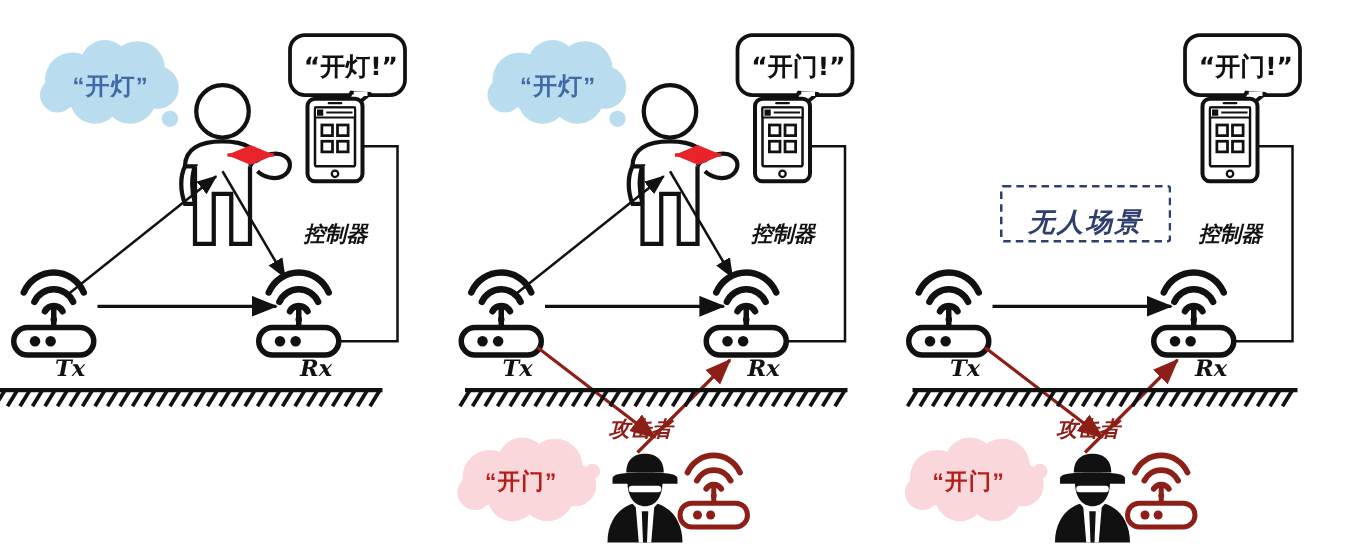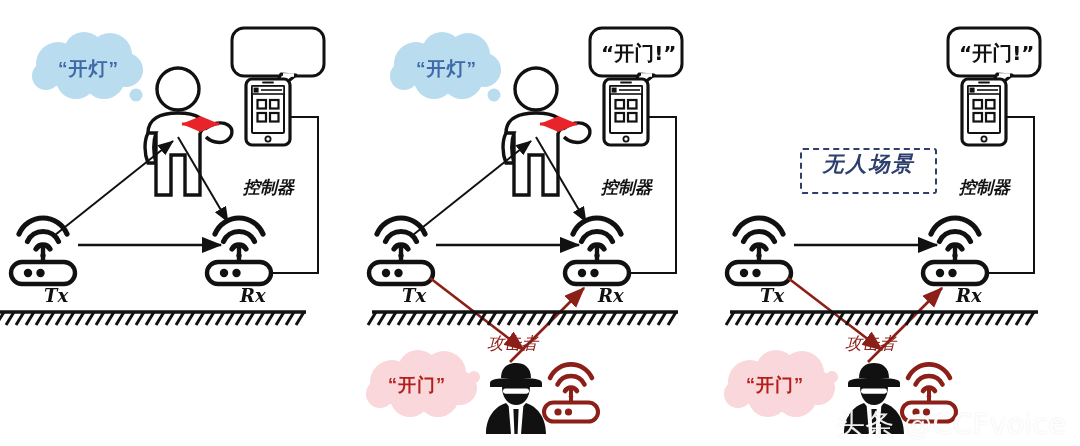--- a/index.html
+++ b/index.html
@@ -7,24 +7,24 @@
        font-family:"Liberation Sans","DejaVu Sans",sans-serif;}
   #stage{position:relative;width:1068px;height:446px;background:#fff;}
   .svgwrap{position:absolute;left:0;top:0;width:1080px;height:446px;}
   .cloud-txt{position:absolute;white-space:nowrap;font-weight:bold;letter-spacing:1px;}
   .bubble-txt{position:absolute;white-space:nowrap;font-weight:bold;
               font-family:"DejaVu Sans",sans-serif;}
   .ctrl-txt{position:absolute;white-space:nowrap;font-weight:bold;font-style:italic;
             font-family:"DejaVu Sans",sans-serif;color:#111;margin-top:28px;}
   .txrx{position:absolute;white-space:nowrap;font-style:italic;font-weight:bold;
         font-family:"DejaVu Serif",serif;color:#111;margin-left:12px;}
-  .atk-txt{position:absolute;white-space:nowrap;font-weight:normal;font-style:italic;
+  .atk-txt{position:absolute;white-space:nowrap;font-weight:bold;font-style:italic;
            font-family:"DejaVu Sans",sans-serif;}
   .scene-box{position:absolute;border:2px dashed #2e3f6e;border-radius:3px;
-             display:flex;align-items:flex-start;justify-content:center;}
+             display:flex;align-items:flex-end;justify-content:center;}
   .scene-txt{font-weight:bold;font-style:italic;font-family:"DejaVu Sans",sans-serif;
              color:#2e3f6e;letter-spacing:2px;white-space:nowrap;}
   .wm{position:absolute;white-space:nowrap;font-family:"DejaVu Sans",sans-serif;
       color:rgba(255,255,255,0.92);font-weight:400;
       text-shadow:0 0 2px rgba(0,0,0,0.10);}
 </style>
 </head>
 <body>
 
 <div id="stage">
@@ -383,20 +383,21 @@
       <g transform="translate(213,383)">
           <use href="#wifi-red"></use>
         </g>
       <g transform="translate(213,412)">
           <use href="#router-red"></use>
         </g>
     </g>
   </svg>
 
   <div class="cloud-txt" style="left:58px;top:56px;font-size:19px;color:#3f6aa8;">“开灯”</div>
+  <div class="bubble-txt" style="left:243px;top:40px;font-size:20px;color:#111;">“开灯!”</div>
   <div class="ctrl-txt" style="left:243px;top:148px;font-size:17px;">控制器</div>
   <div class="txrx" style="left:32px;top:285px;font-size:18px;">Tx</div>
   <div class="txrx" style="left:228px;top:285px;font-size:18px;">Rx</div>
 
   <div class="cloud-txt" style="left:416px;top:56px;font-size:19px;color:#3f6aa8;">“开灯”</div>
   <div class="bubble-txt" style="left:601px;top:40px;font-size:20px;color:#111;">“开门!”</div>
   <div class="ctrl-txt" style="left:601px;top:148px;font-size:17px;">控制器</div>
   <div class="txrx" style="left:390px;top:285px;font-size:18px;">Tx</div>
   <div class="txrx" style="left:586px;top:285px;font-size:18px;">Rx</div>
   <div class="atk-txt" style="left:487px;top:332px;font-size:17px;color:#8c1f18;">攻击者</div>
@@ -405,15 +406,14 @@
   <div class="scene-box" style="left:800px;top:148px;width:133px;height:42px;">
     <span class="scene-txt" style="font-size:21px;">无人场景</span>
   </div>
   <div class="bubble-txt" style="left:959px;top:40px;font-size:20px;color:#111;">“开门!”</div>
   <div class="ctrl-txt" style="left:959px;top:148px;font-size:17px;">控制器</div>
   <div class="txrx" style="left:748px;top:285px;font-size:18px;">Tx</div>
   <div class="txrx" style="left:944px;top:285px;font-size:18px;">Rx</div>
   <div class="atk-txt" style="left:845px;top:332px;font-size:17px;color:#8c1f18;">攻击者</div>
   <div class="cloud-txt" style="left:746px;top:373px;font-size:18px;color:#b3201c;">“开门”</div>
 
-  <div class="wm" style="left:836px;top:405px;font-size:29px;">头条 @CCFvoice</div>
 
 </div>
 
 </body></html>

